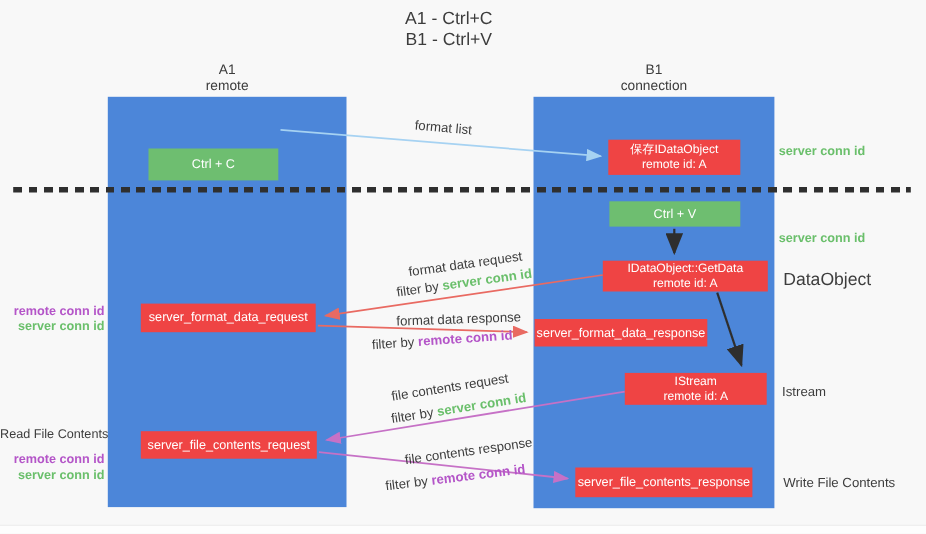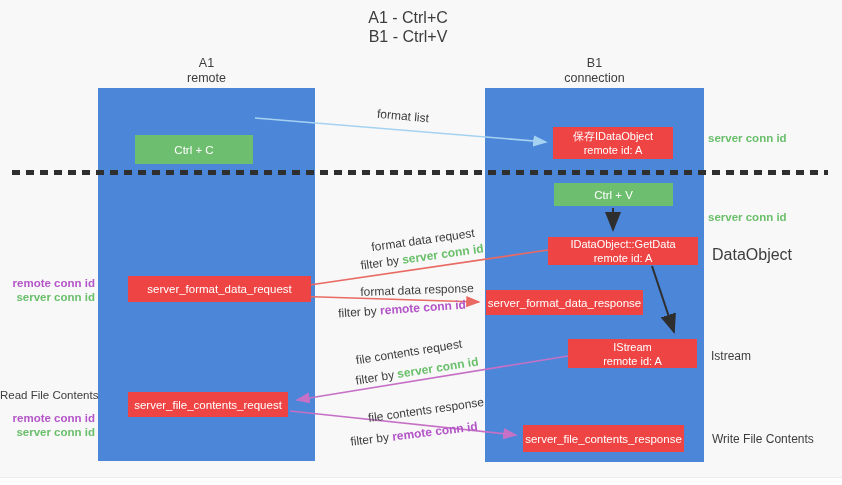--- a/index.html
+++ b/index.html
@@ -104,21 +104,21 @@
 
   <div class="box green-box" style="left:554px; top:183px; width:119px; height:23px;">
     <span>Ctrl + V</span>
   </div>
 
   <div class="box orange-box" style="left:548px; top:237px; width:150px; height:28px; font-size:11px;">
     <span>IDataObject::GetData</span>
     <span>remote id: A</span>
   </div>
 
-  <div class="box orange-box" style="left:128px; top:276px; width:183px; height:26px;">
+  <div class="box orange-box" style="left:128px; top:276px; width:159px; height:26px;">
     <span>server_format_data_request</span>
   </div>
 
   <div class="box orange-box" style="left:486px; top:290px; width:157px; height:25px;">
     <span>server_format_data_response</span>
   </div>
 
   <div class="box orange-box" style="left:568px; top:339px; width:129px; height:29px; font-size:11px;">
     <span>IStream</span>
     <span>remote id: A</span>

